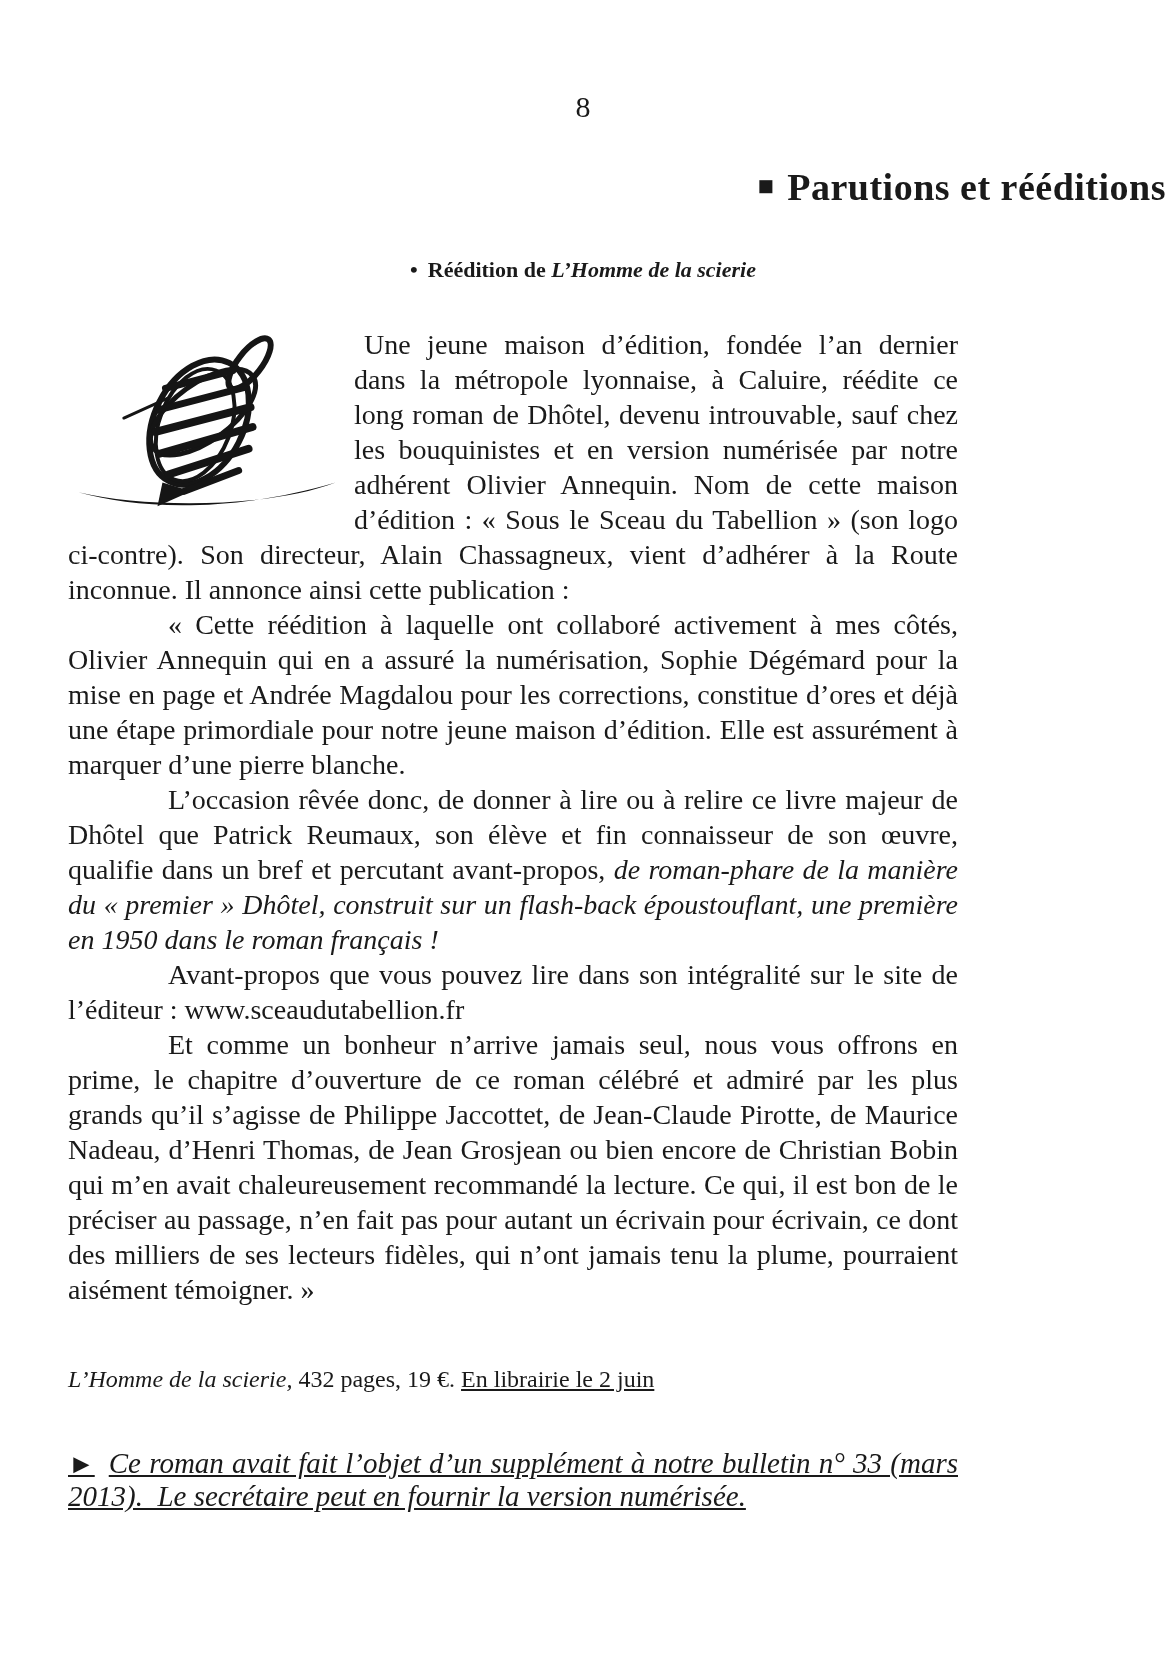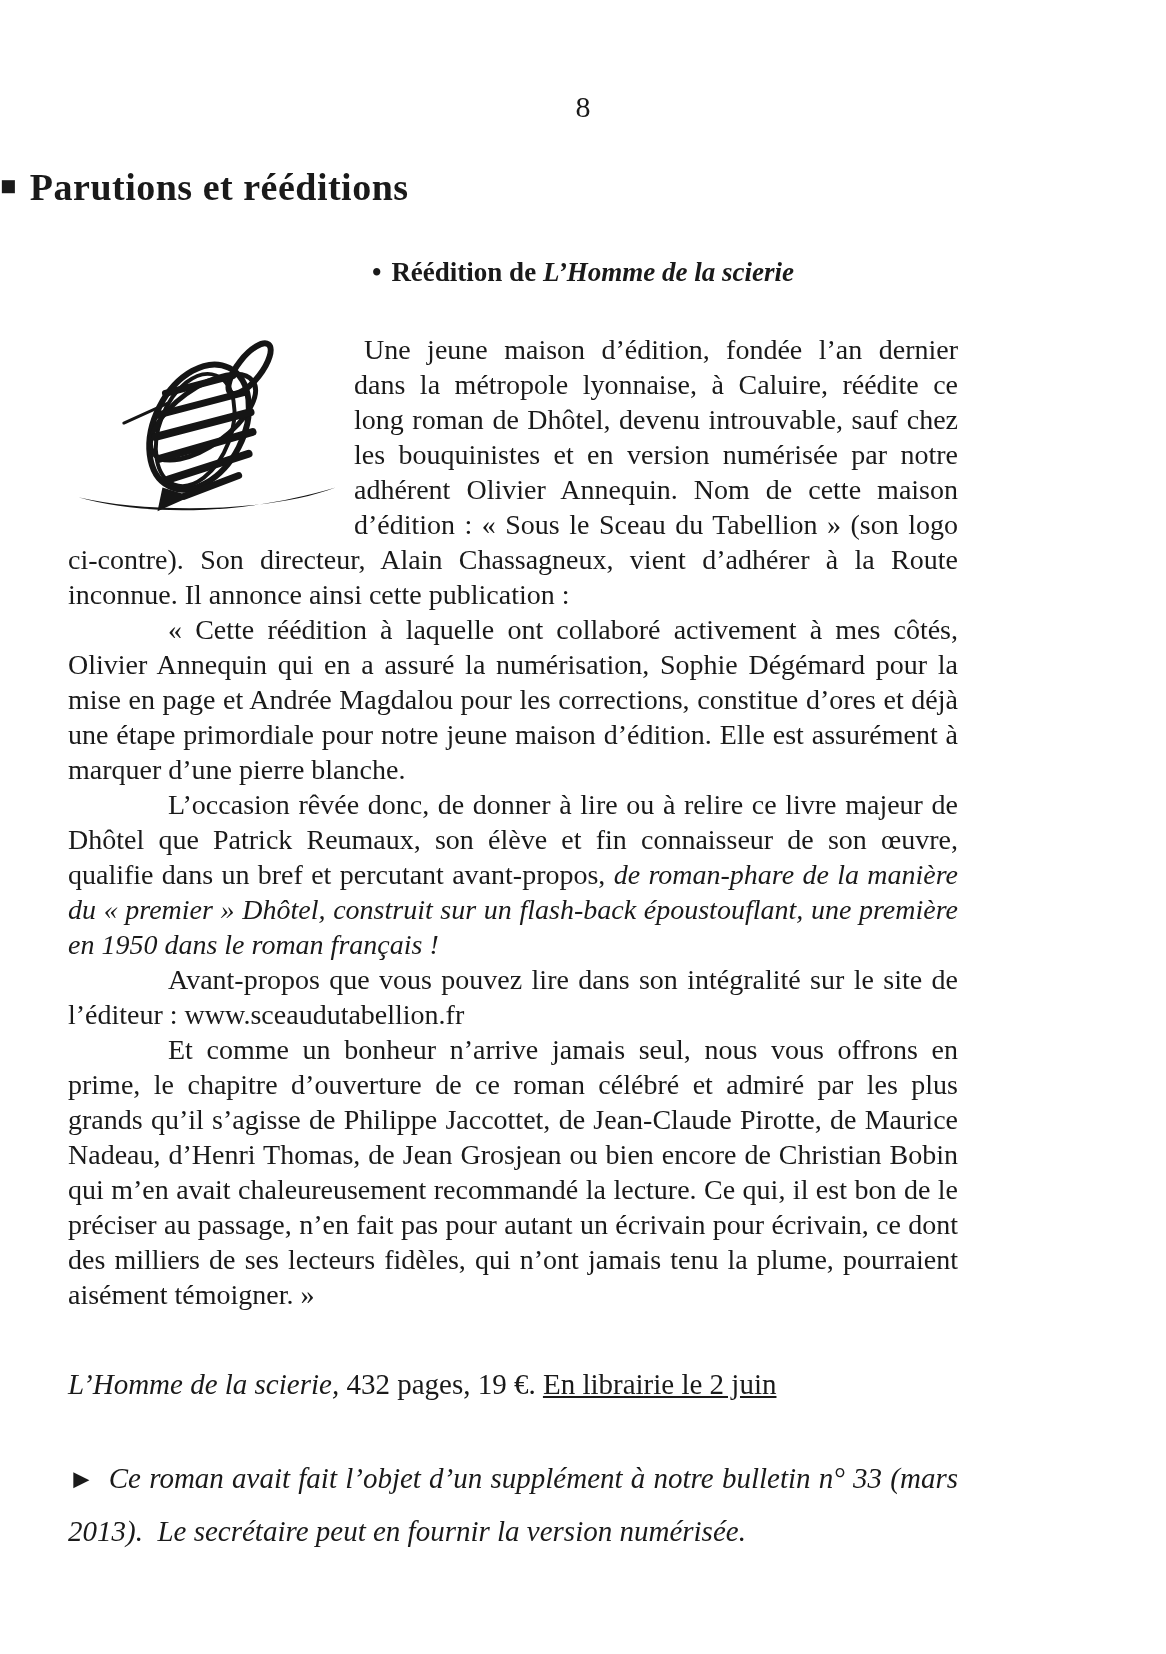--- a/index.html
+++ b/index.html
@@ -14,34 +14,34 @@
     overflow: hidden;
   }
   .page-number {
     padding-top: 90px;
     text-align: center;
     font-size: 30px;
     line-height: 1.1;
   }
   .doc-title {
     margin: 42px 0 0 0;
-    text-align: left;
+    text-align: right;
     font-size: 38px;
     font-weight: bold;
     letter-spacing: 0.5px;
   }
   .doc-title .square-icon {
     font-size: 27px;
     vertical-align: 5px;
     margin-right: 13px;
   }
   .doc-subtitle {
     margin: 48px 0 0 0;
     text-align: center;
-    font-size: 27px;
+    font-size: 22px;
     font-weight: bold;
   }
   .doc-subtitle .bullet-icon { margin-right: 10px; }
   .italic { font-style: italic; }
   .content {
     margin-left: 68px;
     width: 890px;
     font-size: 28px;
     line-height: 35px;
     text-align: justify;
@@ -53,28 +53,29 @@
     height: 200px;
     margin-right: 8px;
   }
   .logo-float svg { display: block; }
   .p-first { margin-top: 44px !important; text-indent: 10px; }
   .p-indent { text-indent: 100px; }
   .p-bold { font-weight: normal; }
   .underline { text-decoration: underline; }
   .publication-line {
     margin-top: 55px !important;
-    font-size: 29px;
+    font-size: 24px;
     text-align: left;
   }
   .note-line {
     margin-top: 50px !important;
     font-size: 29px;
-    line-height: 52px;
+    line-height: 32px;
     font-style: italic;
+    text-decoration: underline;
   }
   .note-line .marker-icon {
     font-style: normal;
     font-size: 27px;
     margin-right: 14px;
     letter-spacing: 0;
   }
 </style>
 </head>
 <body>

